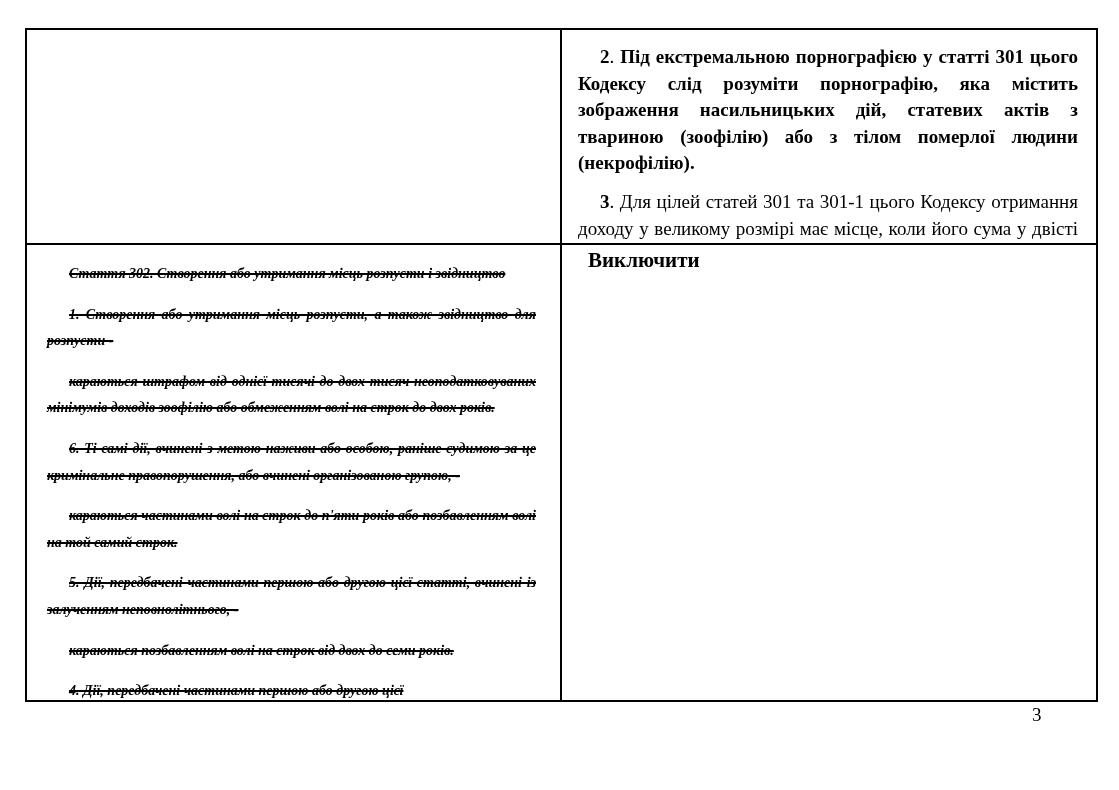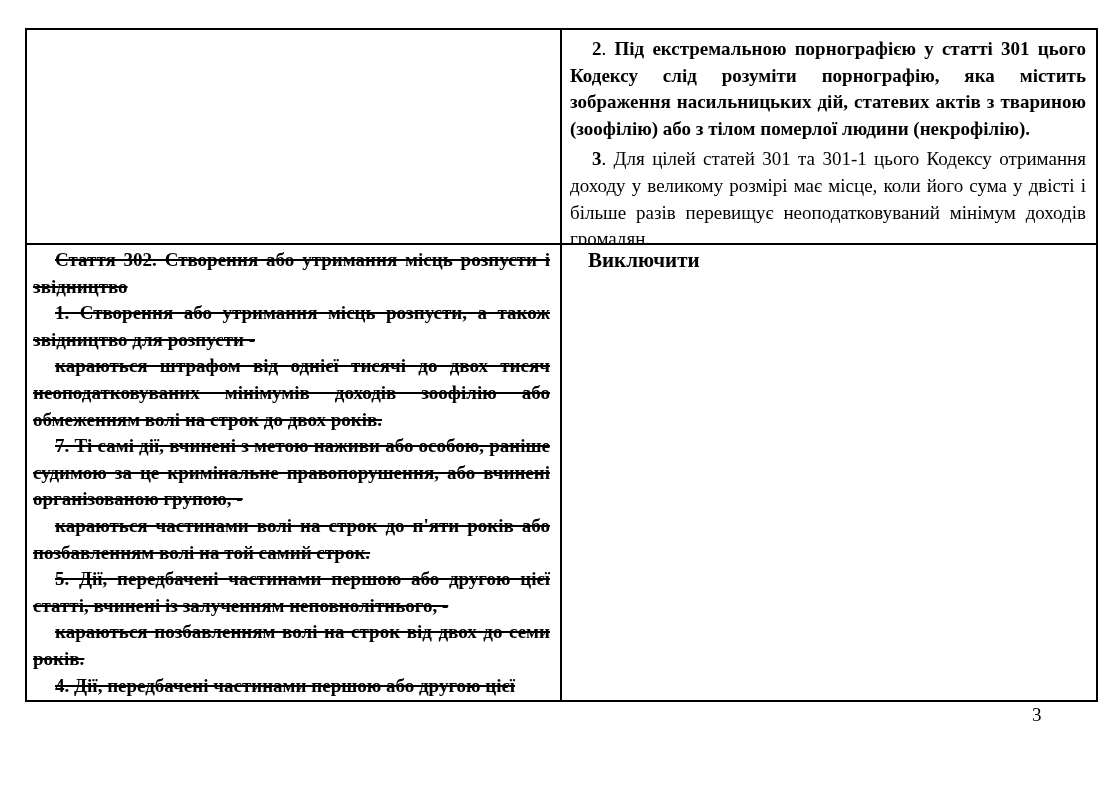--- a/index.html
+++ b/index.html
@@ -30,37 +30,38 @@
     padding: 0;
   }
   .cell-inner {
     overflow: hidden;
   }
   .row1 .cell-inner { height: 211px; }
   .row2 .cell-inner { height: 453px; }
   .cell-pad-left  { padding: 2px 10px 0 6px; }
   .cell-pad-right { padding: 2px 6px 0 4px; }
   p.para {
-    margin: 4px;
+    margin: 12px;
     font-size: 19px;
     line-height: 26.6px;
     text-align: justify;
     text-indent: 22px;
   }
   .w-bold { font-weight: bold; }
   .w-reg  { font-weight: normal; }
   p.strike-para {
-    margin: 0;
-    font-size: 19px;
+    margin: 14px;
+    font-size: 14px;
     line-height: 26.6px;
     text-align: justify;
     text-indent: 22px;
     font-weight: bold;
     text-decoration: line-through;
     text-decoration-thickness: 2px;
+    font-style: italic;
   }
   p.decision {
     margin: 0;
     font-size: 21px;
     line-height: 26.6px;
     font-weight: bold;
     text-indent: 22px;
   }
   .page-number {
     position: absolute;
@@ -92,21 +93,21 @@
             <p class="para"><span class="w-bold">3</span><span class="w-reg">. </span><span class="w-reg">Для цілей статей 301 та 301-1 цього Кодексу отримання доходу у великому розмірі має місце, коли його сума у двісті і більше разів перевищує неоподатковуваний мінімум доходів громадян.</span></p>
           </div>
         </td>
       </tr>
       <tr class="row2">
         <td>
           <div class="cell-inner cell-pad-left">
             <p class="strike-para">Стаття 302. Створення або утримання місць розпусти і звідництво</p>
             <p class="strike-para">1. Створення або утримання місць розпусти, а також звідництво для розпусти -</p>
             <p class="strike-para">караються штрафом від однієї тисячі до двох тисяч неоподатковуваних мінімумів доходів зоофілію або обмеженням волі на строк до двох років.</p>
-            <p class="strike-para">7. Ті самі дії, вчинені з метою наживи або особою, раніше судимою за це кримінальне правопорушення, або вчинені організованою групою, -</p>
+            <p class="strike-para">6. Ті самі дії, вчинені з метою наживи або особою, раніше судимою за це кримінальне правопорушення, або вчинені організованою групою, -</p>
             <p class="strike-para">караються частинами волі на строк до п'яти років або позбавленням волі на той самий строк.</p>
             <p class="strike-para">5. Дії, передбачені частинами першою або другою цієї статті, вчинені із залученням неповнолітнього, -</p>
             <p class="strike-para">караються позбавленням волі на строк від двох до семи років.</p>
             <p class="strike-para">4. Дії, передбачені частинами першою або другою цієї</p>
           </div>
         </td>
         <td>
           <div class="cell-inner cell-pad-right">
             <p class="decision">Виключити</p>
           </div>

